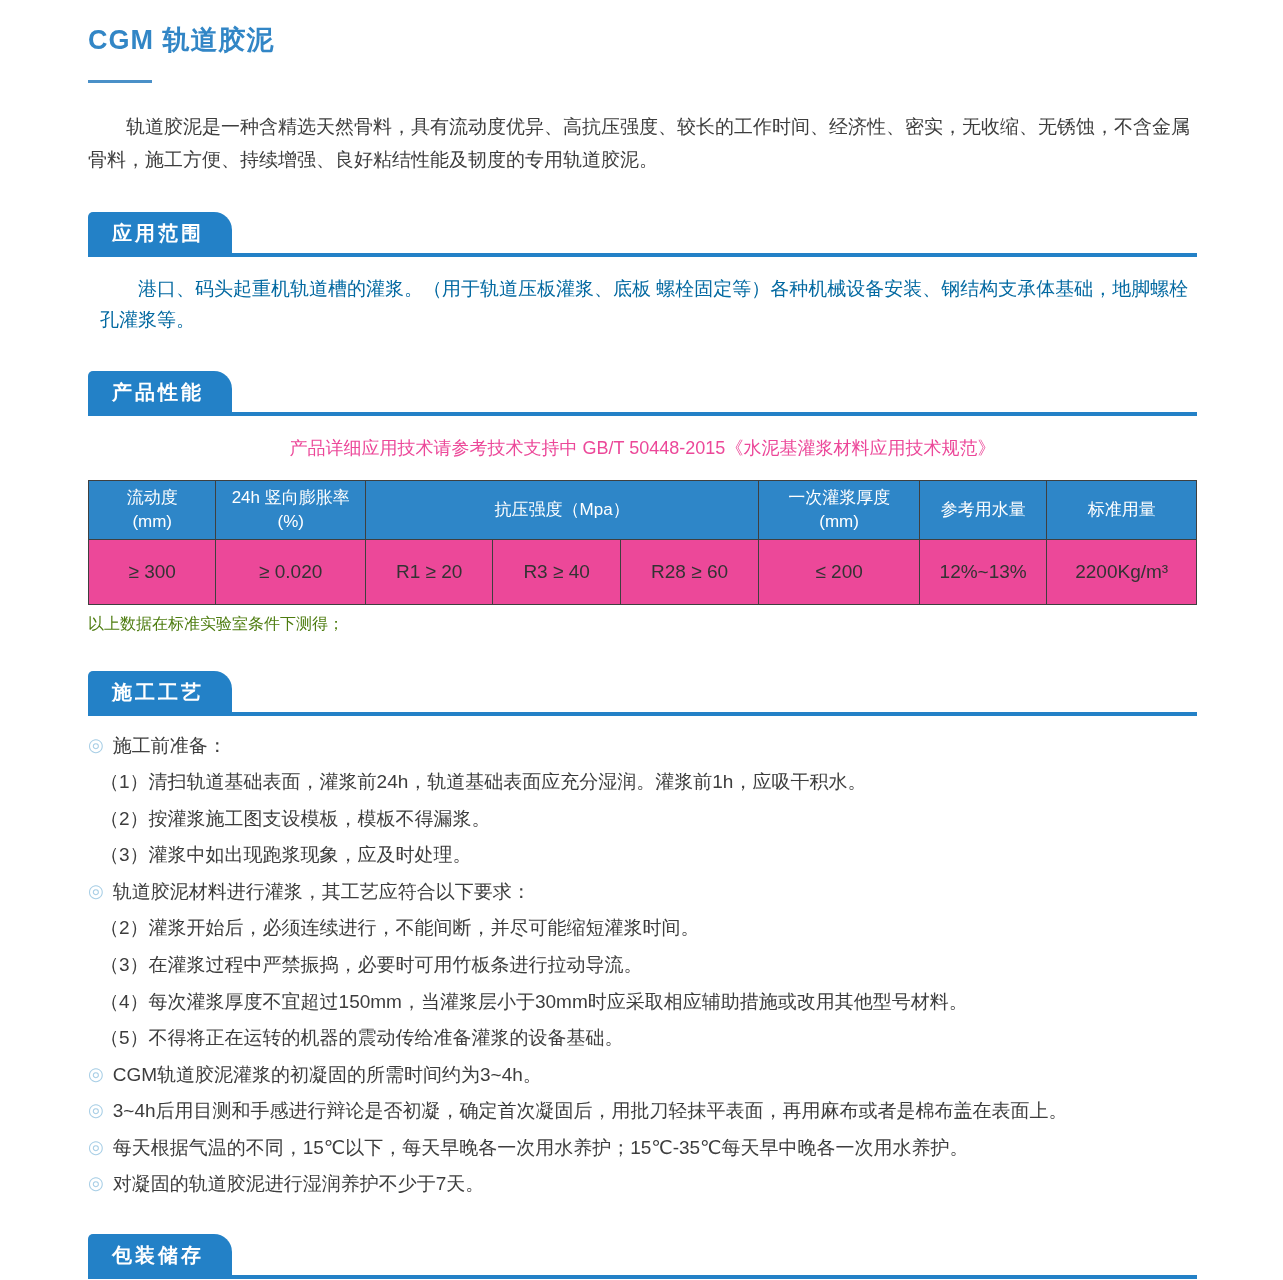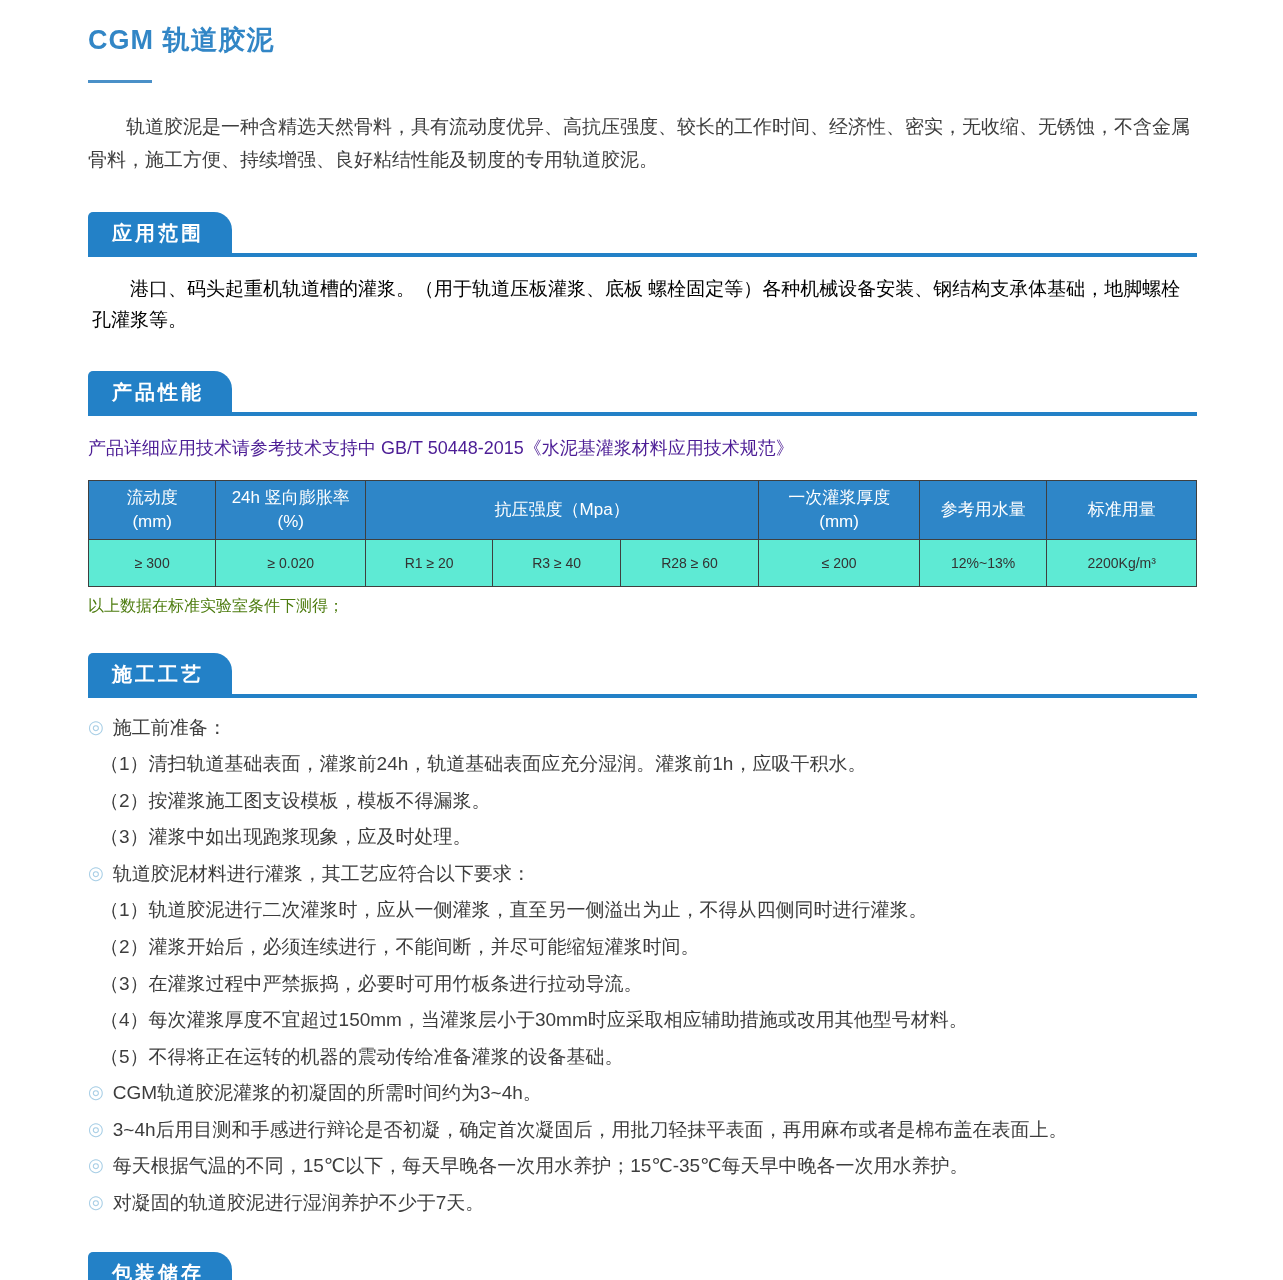--- a/index.html
+++ b/index.html
@@ -46,55 +46,55 @@
     font-weight: bold;
     letter-spacing: 3px;
     line-height: 1;
     padding: 11px 28px 10px 24px;
     border-radius: 5px 18px 0 0;
     font-family: Liberation Serif, serif;
   }
 
   .body-text {
     font-size: 19px;
-    margin: 17px 0 0 4px;
+    margin: 17px 0 0 12px;
     line-height: 1.6;
-    color: #000000;
+    color: #0369a1;
   }
   .indent { text-indent: 2em; }
   .center-text {
     font-size: 18px;
-    text-align: left;
+    text-align: center;
     margin: 20px 0 16px 0;
-    color: #4c1d95;
+    color: #ec4899;
   }
 
   table.perf-table {
     width: 100%;
     border-collapse: collapse;
     margin-top: 20px;
     table-layout: fixed;
   }
   .perf-table th {
     background: #2e86c8;
     color: #ffffff;
     font-weight: normal;
     font-size: 17px;
     line-height: 1.4;
     padding: 5px 2px;
     border: 1px solid #3f3f3f;
   }
   .perf-table th .th-unit { display: block; }
   .perf-table td {
-    font-size: 14px;
+    font-size: 19px;
     text-align: center;
     color: #333333;
-    padding: 15px 2px;
+    padding: 21px 2px;
     border: 1px solid #3f3f3f;
-    background: #5eead4;
+    background: #ec4899;
   }
   .footnote {
     font-size: 16px;
     color: #4d7c0f;
     margin: 9px 0 8px 0;
   }
 
   .item-list { margin-top: 16px; }
   .li {
     display: flex;
@@ -199,23 +199,20 @@
         <span>（2）按灌浆施工图支设模板，模板不得漏浆。</span>
       </div>
     <div class="li sub">
         <span>（3）灌浆中如出现跑浆现象，应及时处理。</span>
       </div>
     <div class="li">
         <span class="bullet">◎</span>
         <span>轨道胶泥材料进行灌浆，其工艺应符合以下要求：</span>
       </div>
     <div class="li sub">
-        <span>（1）轨道胶泥进行二次灌浆时，应从一侧灌浆，直至另一侧溢出为止，不得从四侧同时进行灌浆。</span>
-      </div>
-    <div class="li sub">
         <span>（2）灌浆开始后，必须连续进行，不能间断，并尽可能缩短灌浆时间。</span>
       </div>
     <div class="li sub">
         <span>（3）在灌浆过程中严禁振捣，必要时可用竹板条进行拉动导流。</span>
       </div>
     <div class="li sub">
         <span>（4）每次灌浆厚度不宜超过150mm，当灌浆层小于30mm时应采取相应辅助措施或改用其他型号材料。</span>
       </div>
     <div class="li sub">
         <span>（5）不得将正在运转的机器的震动传给准备灌浆的设备基础。</span>

